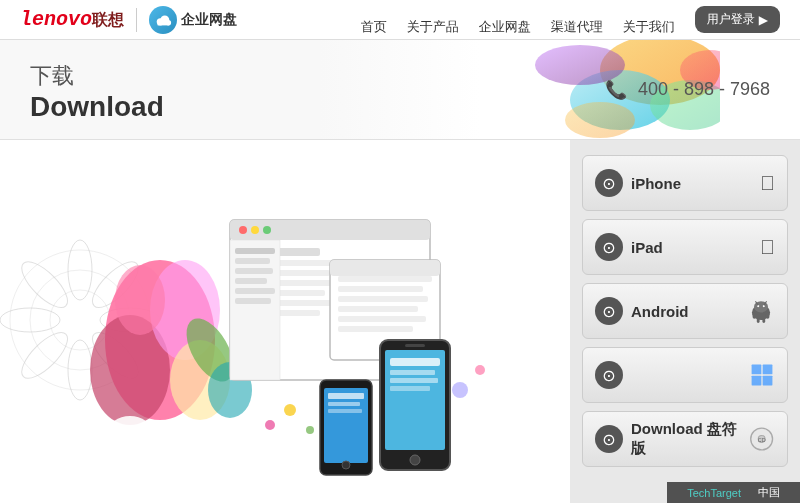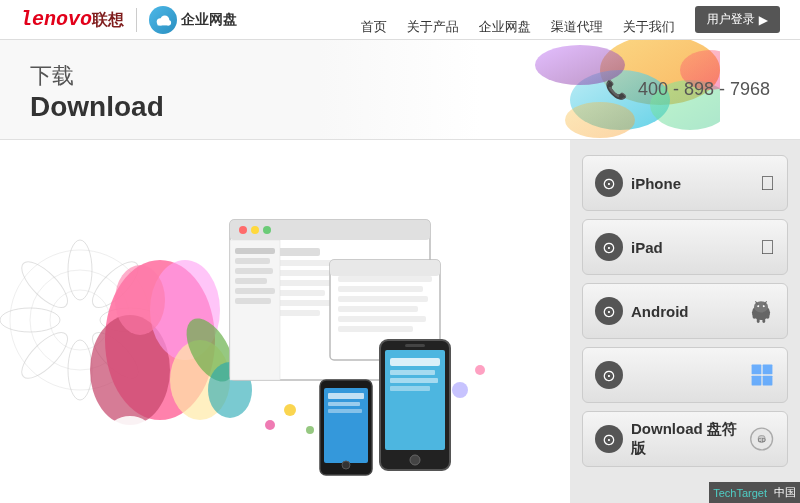--- a/index.html
+++ b/index.html
@@ -59,21 +59,21 @@
       cursor: pointer;
       text-decoration: none;
       white-space: nowrap;
       margin-top: 14px;
     }
     #login-btn {
       background: #555;
       color: #fff;
       border: none;
       padding: 5px 12px;
-      border-radius: 3px;
+      border-radius: 9px;
       font-size: 12px;
       cursor: pointer;
       display: flex;
       align-items: center;
       gap: 4px;
     }
 
     
     #banner {
       background: linear-gradient(to right, #f8f8f8 40%, #fff 60%);
@@ -440,16 +440,16 @@
 
       <svg width="28" height="28" viewBox="0 0 40 40">
         <ellipse cx="20" cy="20" rx="16" ry="16" fill="#e8e8e8" stroke="#aaa" stroke-width="2"></ellipse>
         <ellipse cx="20" cy="20" rx="5" ry="5" fill="#ccc" stroke="#aaa" stroke-width="1.5"></ellipse>
         <text x="20" y="24" text-anchor="middle" font-size="8" fill="#666">CD</text>
       </svg>
     </div>
   </div>
 </div>
 
-<div style="position:fixed;bottom:0;right:0;background:rgba(0,0,0,0.65);color:#4ecdc4;font-size:11px;padding:3px 4px;display:flex;align-items:center;gap:7px;z-index:100;">
+<div style="position:fixed;bottom:0;right:0;background:rgba(0,0,0,0.65);color:#4ecdc4;font-size:11px;padding:3px 20px;display:flex;align-items:center;gap:17px;z-index:100;">
   <span>TechTarget</span>
   <span style="color:white;">中国</span>
 </div>
 
 </body></html>

